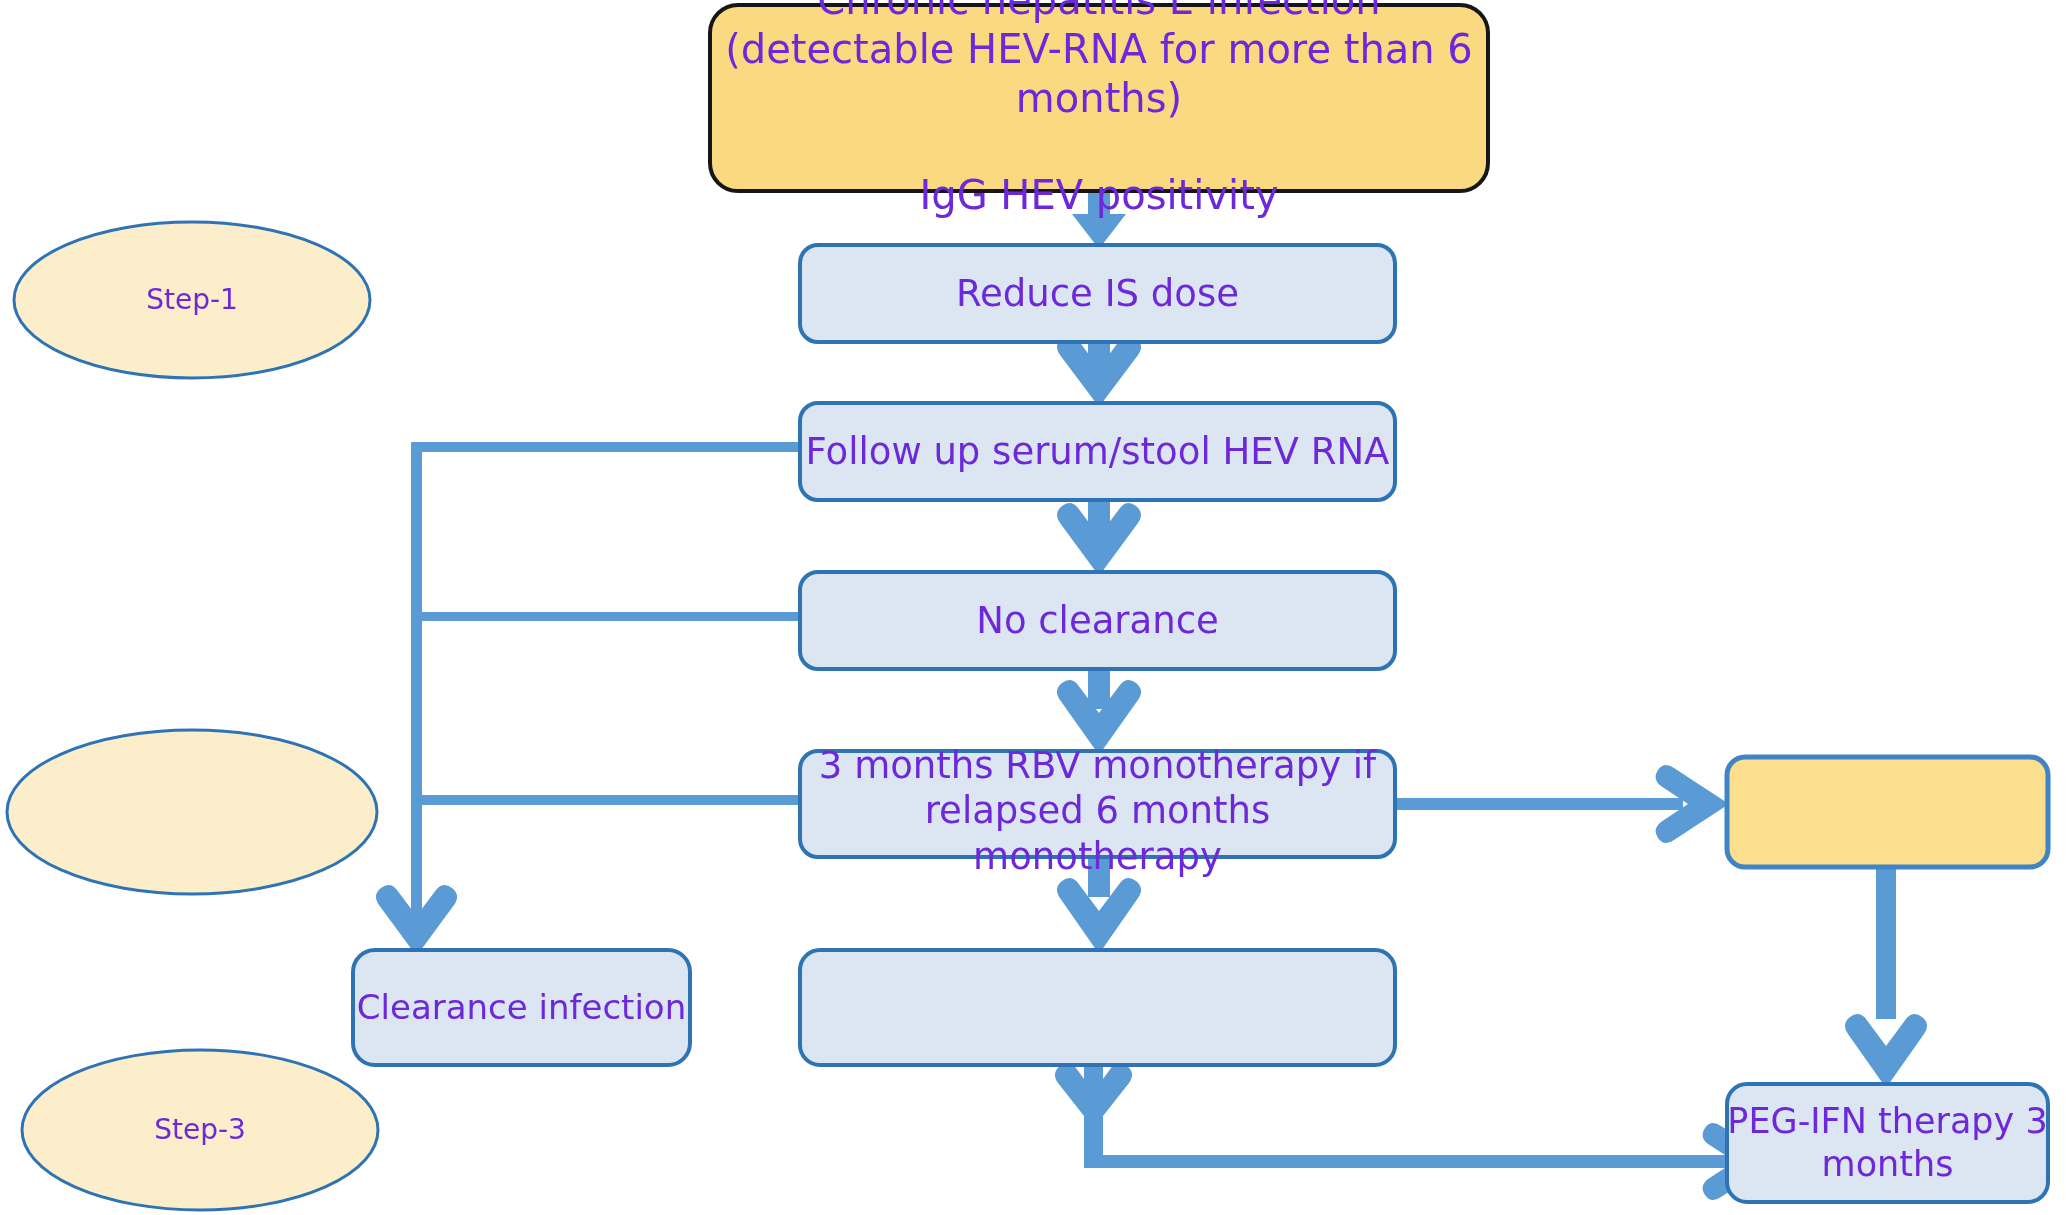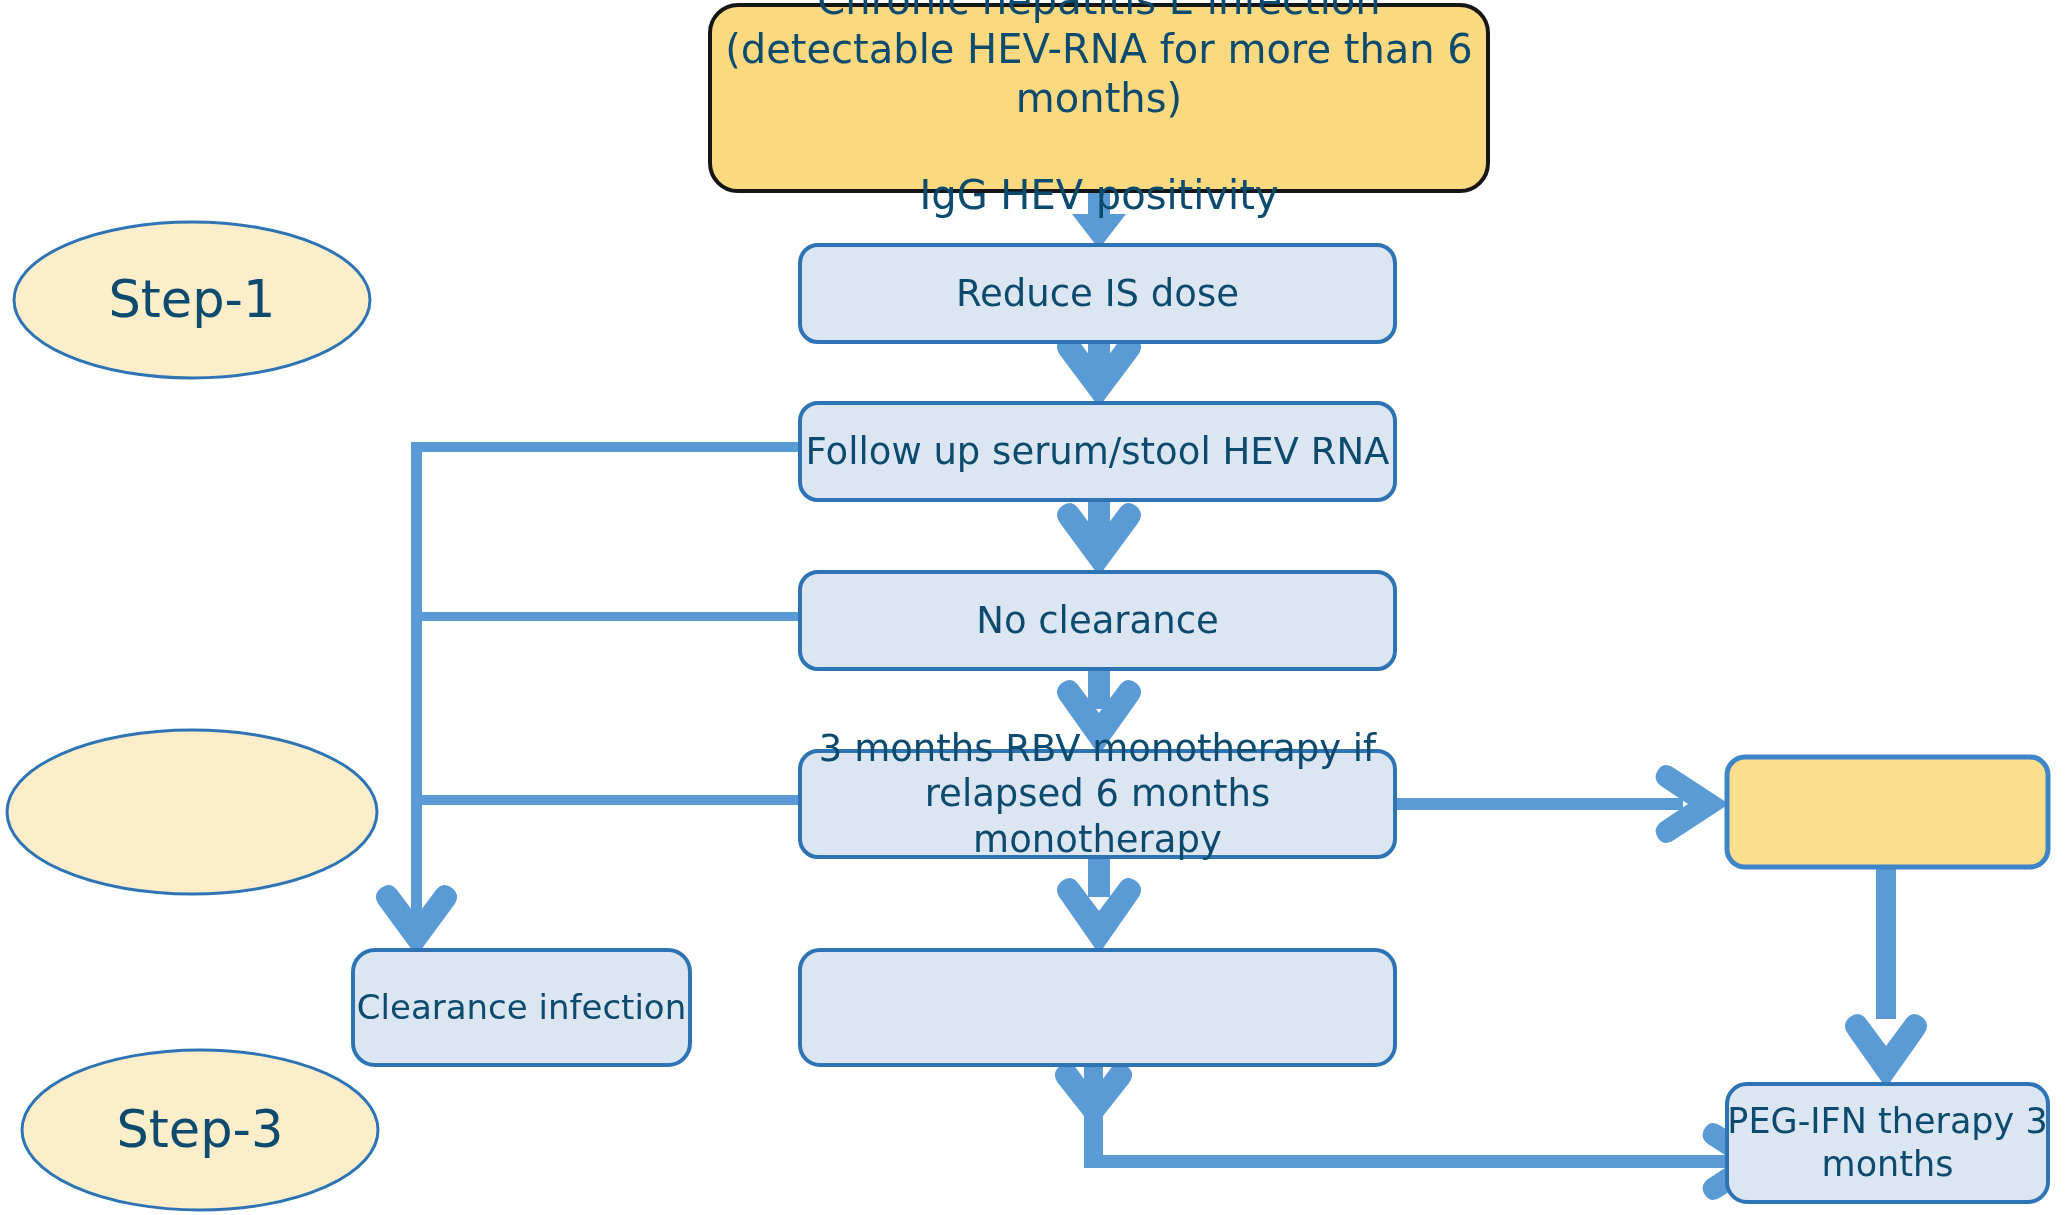--- a/index.html
+++ b/index.html
@@ -23,29 +23,29 @@
     left: 0;
     width: 2066px;
     height: 1215px;
   }
   .node-text {
     position: absolute;
     display: flex;
     align-items: center;
     justify-content: center;
     text-align: center;
-    color: #0c4a6e;
+    color: #6d28d9;
     line-height: 1.22;
     white-space: pre-line;
     pointer-events: none;
   }
   .txt-proc { font-size: 37px; }
   .txt-proc-sm { font-size: 34px; }
   .txt-top { font-size: 40px; }
-  .txt-step { font-size: 51px; text-align: right; }
+  .txt-step { font-size: 28px; text-align: right; }
   .txt-right { font-size: 35px; }
 </style>
 </head>
 <body>
 
 <div id="canvas">
 
   <svg class="flow" viewBox="0 0 2066 1215" xmlns="http://www.w3.org/2000/svg">
 
     <g fill="#5b9bd5" stroke="none">
@@ -141,21 +141,21 @@
 (detectable HEV-RNA for more than 6 months)
 
 IgG HEV positivity</div>
 
   <div class="node-text txt-proc" style="left:800px; top:245px; width:595px; height:97px;">Reduce IS dose</div>
 
   <div class="node-text txt-proc" style="left:800px; top:572px; width:595px; height:97px;">No clearance</div>
 
   <div class="node-text txt-proc" style="left:800px; top:403px; width:595px; height:97px;">Follow up serum/stool HEV RNA</div>
 
-  <div class="node-text txt-proc" style="left:800px; top:741px; width:595px; height:106px;">3 months RBV monotherapy if
+  <div class="node-text txt-proc" style="left:800px; top:758px; width:595px; height:106px;">3 months RBV monotherapy if
 relapsed 6 months monotherapy</div>
 
 
   <div class="node-text txt-proc-sm" style="left:353px; top:950px; width:337px; height:115px;">Clearance infection</div>
 
 
   <div class="node-text txt-right" style="left:1727px; top:1084px; width:321px; height:118px;">PEG-IFN therapy 3
 months</div>
 
   <div class="node-text txt-step" style="left:14px; top:222px; width:356px; height:156px;">Step-1</div>

